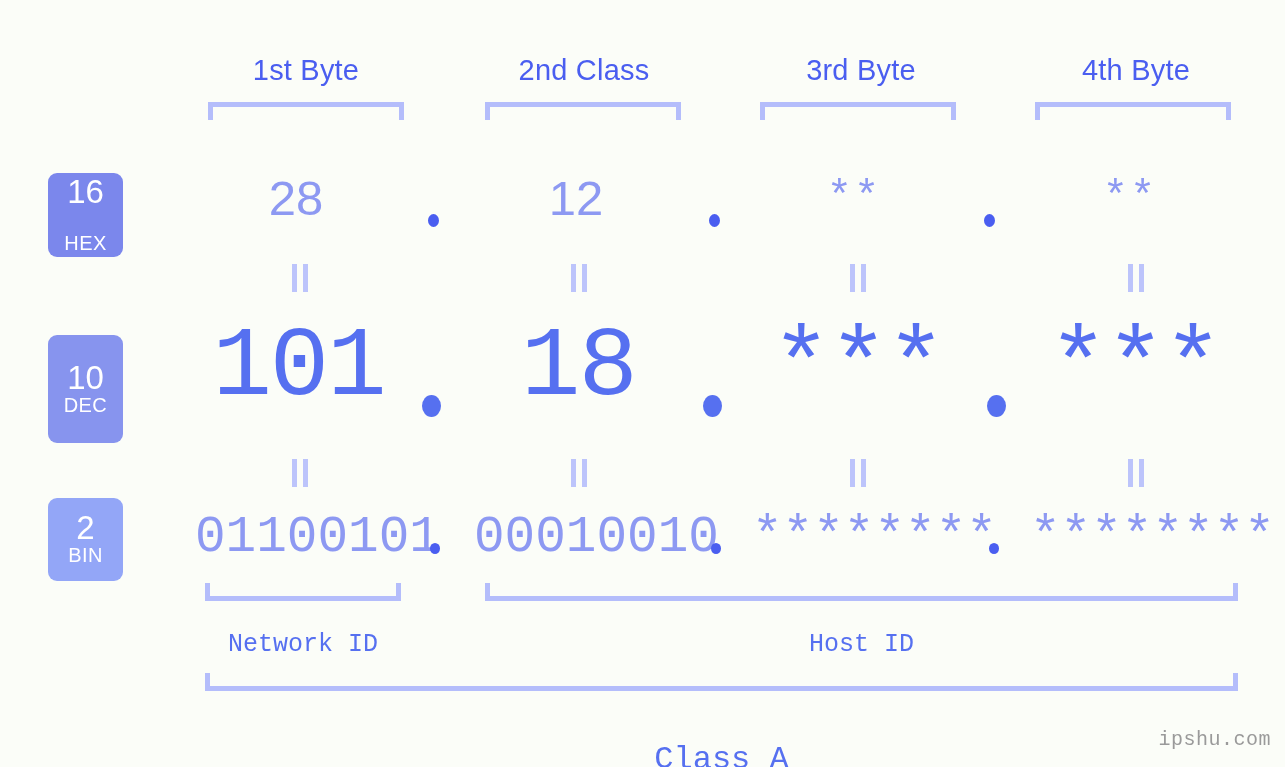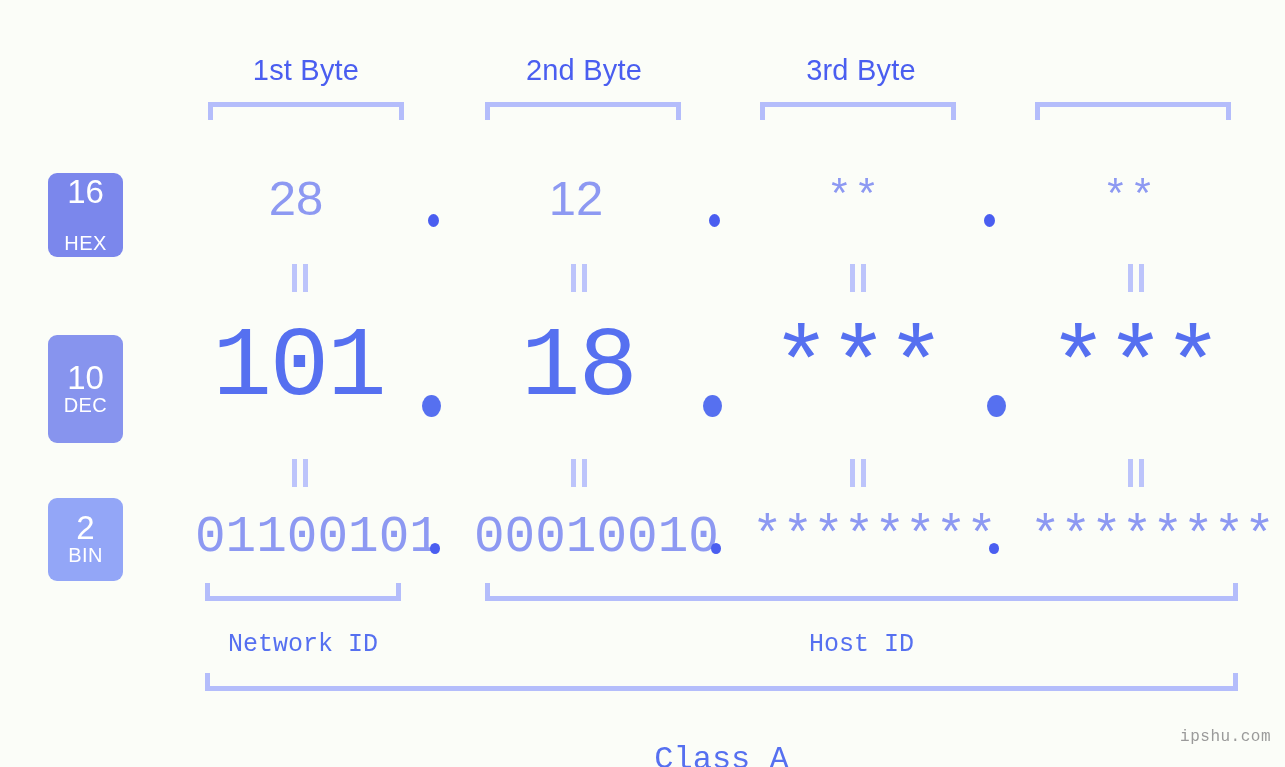--- a/index.html
+++ b/index.html
@@ -194,34 +194,35 @@
     color: #5670f0;
     font-family: "Liberation Mono", monospace;
     white-space: nowrap;
   }
 
   
   #watermark {
     position: absolute;
     right: 14px;
     top: 710px;
-    font-size: 16px;
+    font-size: 20px;
     color: #9a9a9a;
     font-family: "Liberation Mono", monospace;
     letter-spacing: 0.5px;
   }
 </style>
 </head>
 <body>
 
 <div id="stage">
 
   <div class="byte-label" style="left:190px; width:232px;">1st Byte</div>
-  <div class="byte-label" style="left:468px; width:232px;">2nd Byte</div>
+  <div class="byte-label" style="left:468px; width:232px;">2nd Class</div>
   <div class="byte-label" style="left:745px; width:232px;">3rd Byte</div>
+  <div class="byte-label" style="left:1020px; width:232px;">4th Byte</div>
 
   <div class="bracket bracket-down" style="left:208px; top:84px; width:196px;"></div>
   <div class="bracket bracket-down" style="left:485px; top:84px; width:196px;"></div>
   <div class="bracket bracket-down" style="left:760px; top:84px; width:196px;"></div>
   <div class="bracket bracket-down" style="left:1035px; top:84px; width:196px;"></div>
 
   <div class="badge" id="badge-hex">
     <div class="num">16</div>
     <div class="nm">HEX</div>
   </div>

